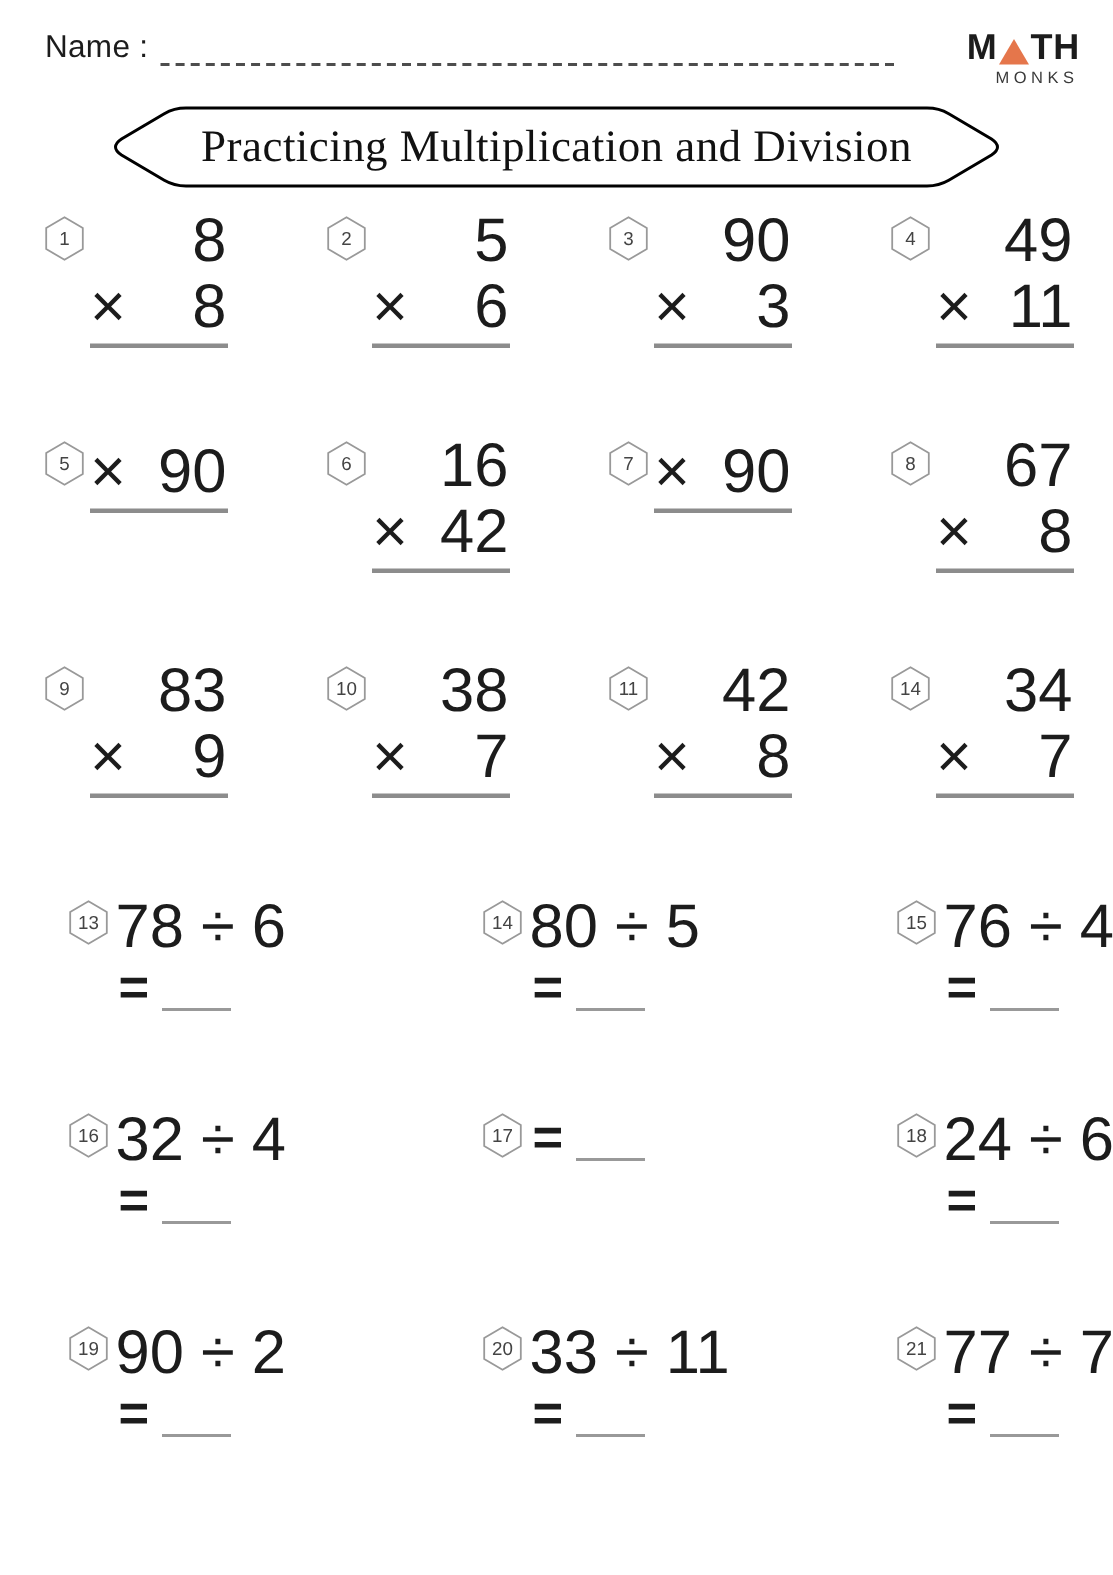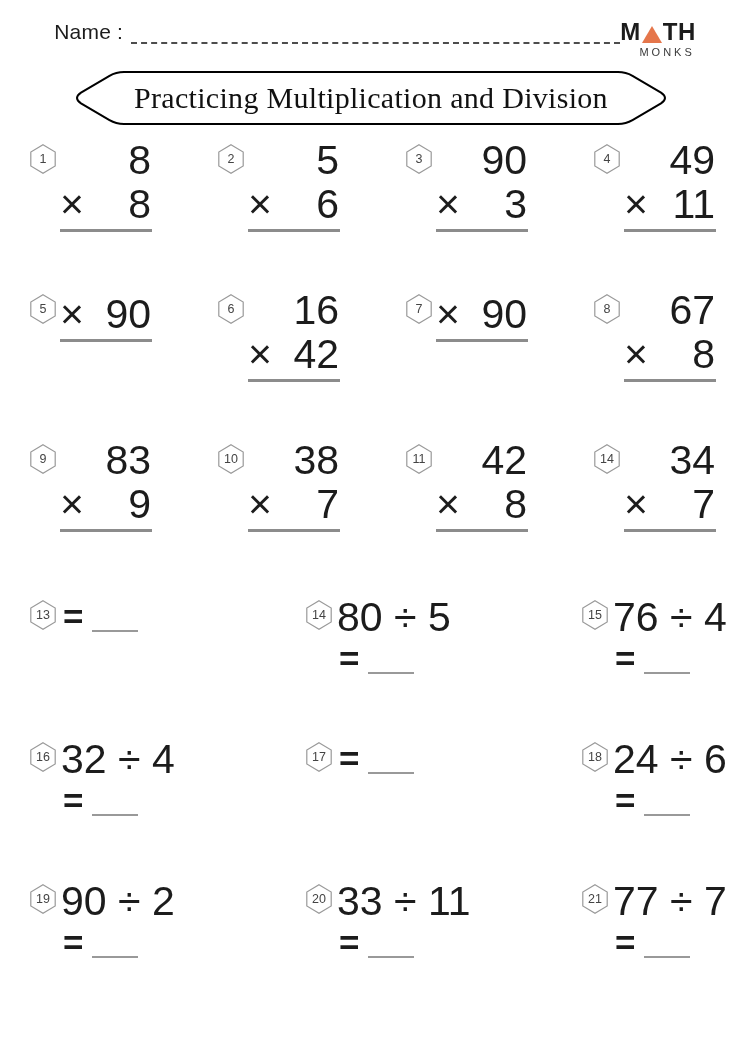--- a/index.html
+++ b/index.html
@@ -1,20 +1,20 @@
 <!DOCTYPE html>
 <html><head>
 <meta charset="utf-8">
 <style>
   * { margin:0; padding:0; box-sizing:border-box; }
   html,body { width:742px; height:1050px; background:#ffffff; overflow:hidden;
     font-family:"Liberation Sans", sans-serif; color:#1c1c1c; }
 
   
-  .header { display:flex; justify-content:center; align-items:flex-start;
+  .header { display:flex; justify-content:space-between; align-items:flex-start;
     padding:20px 22px 0 30px; height:56px; }
   .name-row { display:flex; align-items:flex-end; width:566px; font-size:21px; }
   .name-label { white-space:nowrap; letter-spacing:0.2px; }
   .name-line { flex:1; border-bottom:2px dashed #4d4d4d; height:24px; margin-left:8px; }
   .logo { text-align:right; line-height:1; }
   .logo-main { font-size:24px; font-weight:bold; letter-spacing:0.5px;
     display:flex; align-items:flex-end; justify-content:flex-end; }
   .tri { display:inline-block; width:0; height:0;
     border-left:10px solid transparent; border-right:10px solid transparent;
     border-bottom:17px solid #E5764B; margin:0 1px 1px 1px; }
@@ -38,21 +38,21 @@
     justify-content:center; font-size:12.5px; color:#444; }
   .stack { width:92px; margin-left:4px; font-size:41px; line-height:40px; }
   .top-num { text-align:right; padding-right:1px; }
   .op-row { display:flex; justify-content:space-between; align-items:baseline;
     padding-right:1px; margin-top:4px; }
   .times { }
   .answer-line { border-bottom:3px solid #8c8c8c; margin-top:5px; }
 
   
   .div-grid { display:grid; grid-template-columns:276px 276px 1fr;
-    padding:0 0 0 30px; }
+    padding:0 0 0 46px; }
   .div-cell { height:142px; display:flex; align-items:flex-start; padding-top:6px; }
   .div-cell .badge { margin-top:4px; }
   .div-body { margin-left:5px; font-size:41px; line-height:42px; }
   .div-expr { white-space:nowrap; }
   .div-answer { display:flex; align-items:flex-end; margin-top:6px; margin-left:2px; }
   .eq { font-size:35px; font-weight:bold; line-height:30px; }
   .answer-blank { width:46px; border-bottom:2.5px solid #999;
     height:28px; margin-left:9px; }
 </style>
 </head>
@@ -288,20 +288,21 @@
 
 <div class="div-grid" id="div-grid">
   <div class="div-cell">
     <div class="badge">
       <svg viewBox="0 0 26 30">
         <polygon points="13,0.8 25.2,8 25.2,22 13,29.2 0.8,22 0.8,8" fill="none" stroke="#999" stroke-width="1.2"></polygon>
       </svg>
       <span class="badge-num">13</span>
     </div>
     <div class="div-body">
+      <div class="div-expr">78 ÷ 6</div>
       <div class="div-answer">
         <span class="eq">=</span>
         <span class="answer-blank"></span>
       </div>
     </div>
   </div>
 
   <div class="div-cell">
     <div class="badge">
       <svg viewBox="0 0 26 30">

